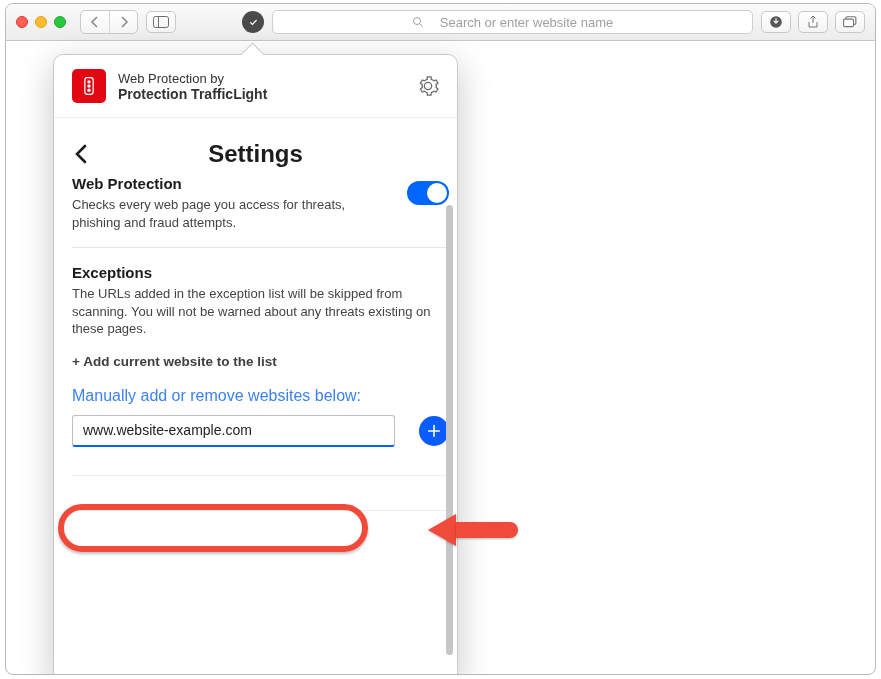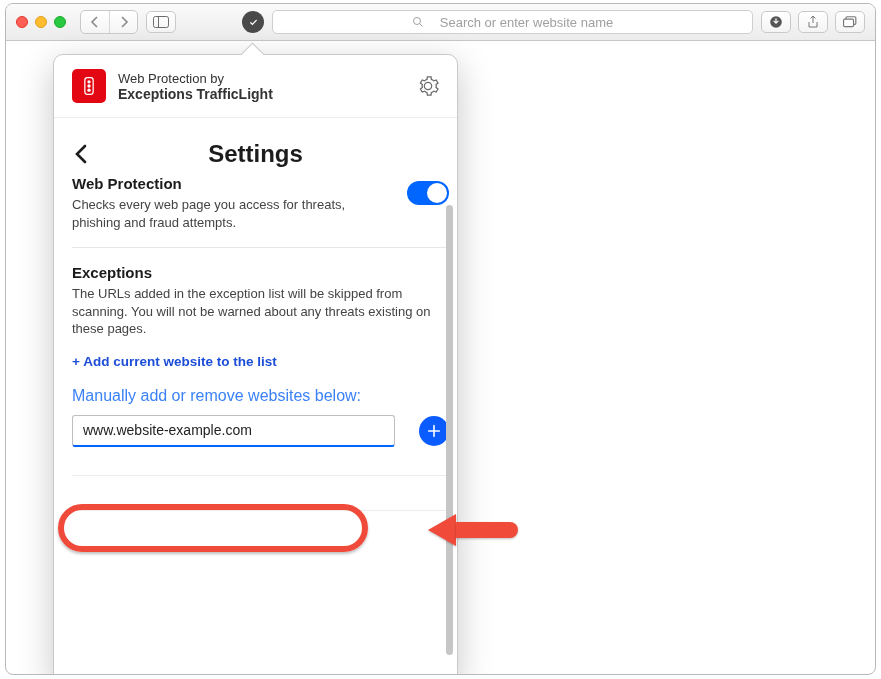--- a/index.html
+++ b/index.html
@@ -130,21 +130,21 @@
   .section p{font-size:13px; color:#444; line-height:1.35; max-width:290px;}
   .toggle{
     position:absolute; right:0; top:22px;
     width:42px; height:24px;
     background:#0066ff; border-radius:24px;
   }
   .toggle::after{
     content:""; position:absolute; right:2px; top:2px;
     width:20px; height:20px; background:#fff; border-radius:50%;
   }
-  .link{color:#1d4ed8; font-size:13.5px; font-weight:700; margin-top:16px; display:block;}
+  .link{color:#404040; font-size:13.5px; font-weight:700; margin-top:16px; display:block;}
   .manual-label{font-size:16px; color:#3b82f6; margin-top:18px;}
   .input-row{
     display:flex; align-items:center; gap:24px;
     margin-top:10px;
   }
   .url-input{
     flex:1; height:32px;
     border:1px solid #bfbfbf;
     border-bottom:2px solid #0066ff;
     border-radius:3px;
@@ -265,21 +265,21 @@
       <div class="bd-logo">
         <svg width="20" height="20" viewBox="0 0 24 24">
           <rect x="7" y="2" width="10" height="20" rx="3" fill="#e30613" stroke="#fff" stroke-width="1.5"></rect>
           <circle cx="12" cy="7" r="2" fill="#fff"></circle>
             <circle cx="12" cy="12" r="2" fill="#fff"></circle>
             <circle cx="12" cy="17" r="2" fill="#fff"></circle>
         </svg>
       </div>
       <div class="head-text">
         <div class="line1">Web Protection by</div>
-        <div class="line2">Exceptions TrafficLight</div>
+        <div class="line2">Protection TrafficLight</div>
       </div>
       <div class="gear">
         <svg width="22" height="22" viewBox="0 0 24 24">
             <path d="M12 8a4 4 0 100 8 4 4 0 000-8zm9 4a7 7 0 00-.2-1.6l2.1-1.6-2-3.4-2.5 1a7 7 0 00-2.7-1.6L15.3 2h-4l-.4 2.8A7 7 0 008.2 6.4l-2.5-1-2 3.4 2.1 1.6A7 7 0 005.6 12c0 .5.1 1.1.2 1.6l-2.1 1.6 2 3.4 2.5-1a7 7 0 002.7 1.6l.4 2.8h4l.4-2.8a7 7 0 002.7-1.6l2.5 1 2-3.4-2.1-1.6c.1-.5.2-1.1.2-1.6z" fill="none" stroke="currentColor" stroke-width="1.4"></path>
           </svg>
       </div>
     </div>
 
     <div class="title-row">
       <div class="back">

